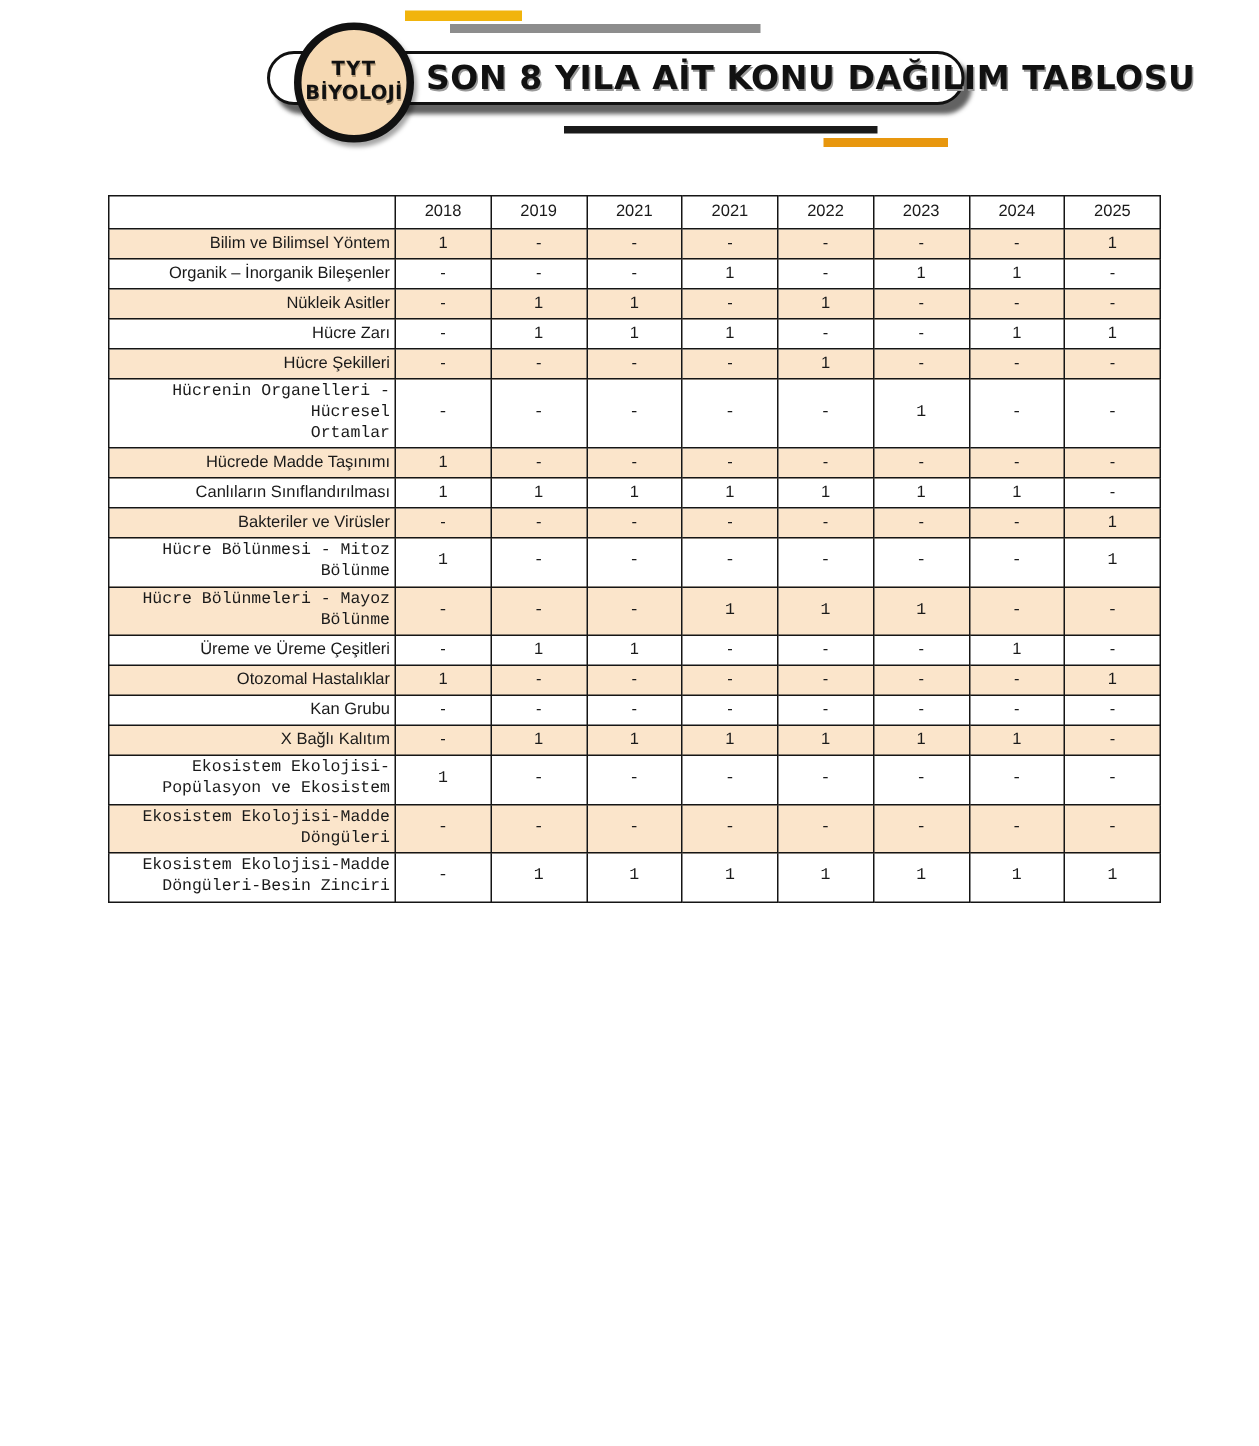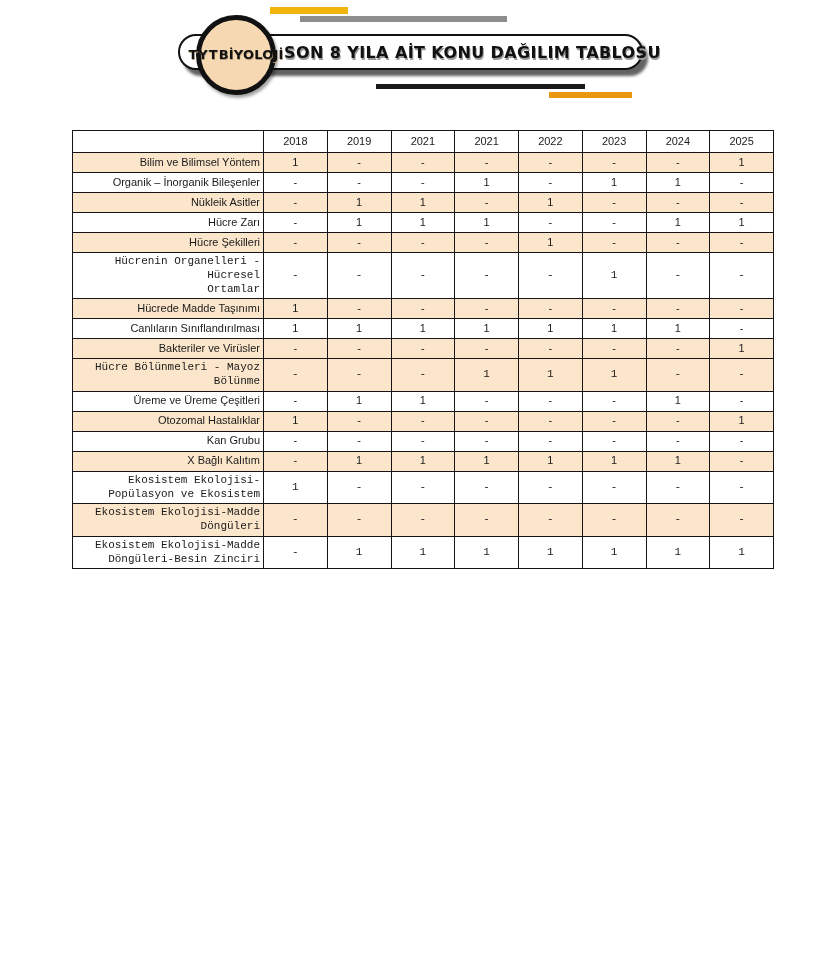--- a/index.html
+++ b/index.html
@@ -29,31 +29,31 @@
   .title-pill{
     position:absolute;left:178px;top:34px;width:465px;height:36px;
     background:#ffffff;border:2px solid #111;border-radius:18px;
     box-shadow:5px 6px 3px rgba(45,45,45,0.75);
     display:flex;align-items:center;
     padding-left:104px;
     z-index:1;
   }
   .title-text{
     font-family:"DejaVu Sans", sans-serif;
-    font-weight:bold;font-size:16px;letter-spacing:0.4px;
+    font-weight:bold;font-size:22px;letter-spacing:0.4px;
     color:#111;white-space:nowrap;
     text-shadow:1px 1.5px 0 #9a9a9a;
   }
   
   .badge-circle{
     position:absolute;left:196px;top:15px;width:80px;height:80px;
     background:var(--badge);
     border:5px solid #111;border-radius:50%;
     box-shadow:2px 3px 3px rgba(0,0,0,0.35);
-    display:flex;flex-direction:row;align-items:center;justify-content:center;
+    display:flex;flex-direction:column;align-items:center;justify-content:center;
     z-index:2;
   }
   .badge-circle span{
     font-family:"DejaVu Sans", sans-serif;
     font-weight:bold;color:#111;line-height:1.25;
     text-shadow:0.5px 1px 0 #b49a78;
   }
   .badge-line1{font-size:13px;letter-spacing:1px;}
   .badge-line2{font-size:13px;letter-spacing:0.2px;}
   
@@ -207,20 +207,32 @@
         <td class="topic">Bakteriler ve Virüsler</td>
         <td>-</td>
         <td>-</td>
         <td>-</td>
         <td>-</td>
         <td>-</td>
         <td>-</td>
         <td>-</td>
         <td>1</td>
       </tr>
+      <tr class="tall">
+        <td class="topic">Hücre Bölünmesi - Mitoz
+Bölünme</td>
+        <td>1</td>
+        <td>-</td>
+        <td>-</td>
+        <td>-</td>
+        <td>-</td>
+        <td>-</td>
+        <td>-</td>
+        <td>1</td>
+      </tr>
       <tr class="shaded tall">
         <td class="topic">Hücre Bölünmeleri - Mayoz
 Bölünme</td>
         <td>-</td>
         <td>-</td>
         <td>-</td>
         <td>1</td>
         <td>1</td>
         <td>1</td>
         <td>-</td>

